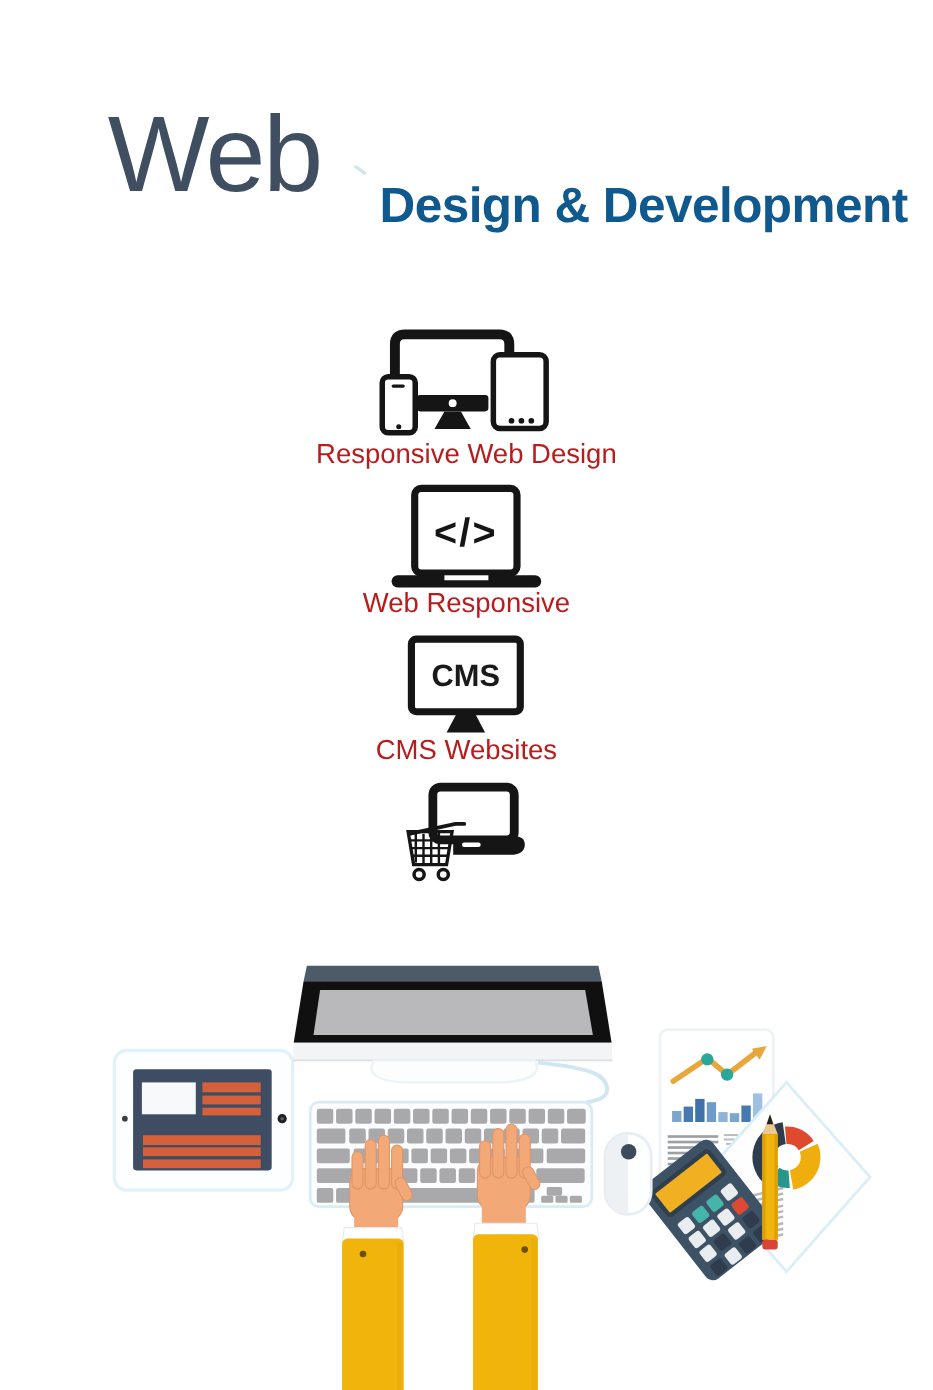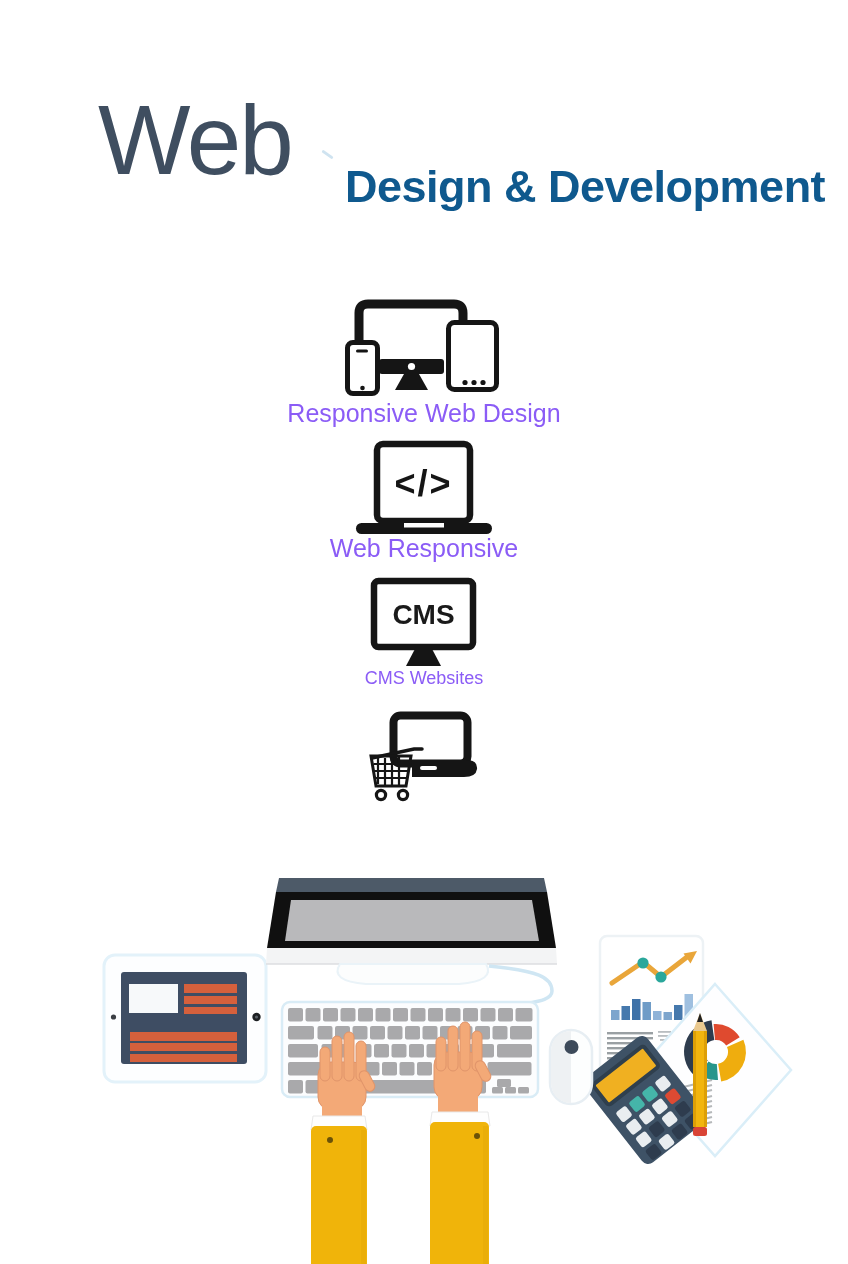--- a/index.html
+++ b/index.html
@@ -4,21 +4,21 @@
 <style>
   html,body{margin:0;padding:0;background:#ffffff;}
   .page{position:relative;width:848px;height:1264px;background:#ffffff;overflow:hidden;
         font-family:"Liberation Sans",sans-serif;}
   .title-web{position:absolute;left:98px;top:84px;font-size:98px;font-weight:400;
              color:#3f4e60;letter-spacing:-2px;}
   .title-sub{position:absolute;left:345px;top:133px;font-size:45px;font-weight:600;
              color:#0f598e;letter-spacing:-0.5px;margin-top:28px;}
   .tick{position:absolute;left:321px;top:153px;width:13px;height:3px;background:#c3dcec;
         border-radius:2px;transform:rotate(35deg);opacity:.8;}
-  .label{position:absolute;left:0;width:848px;text-align:center;color:#8b5cf6;}
+  .label{position:absolute;left:0;width:848px;text-align:center;color:#b91c1c;}
   .icon,.scene{position:absolute;}
   svg text{font-family:"Liberation Sans",sans-serif;}
 </style>
 </head>
 <body>
 
 <div class="page">
 
   <div class="title-web">Web</div>
   <div class="title-sub">Design &amp; Development</div>
@@ -51,21 +51,21 @@
     <rect x="356" y="523" width="136" height="11" rx="5.5" fill="#151515"></rect>
     <rect x="404" y="523" width="40" height="4.5" fill="#fff"></rect>
   </svg>
   <div class="label" style="top:534px;font-size:25px">Web Responsive</div>
 
   <svg class="icon" style="left:360px;top:572px" width="130" height="102" viewBox="360 572 130 102">
     <rect x="374" y="581" width="99" height="66" rx="4.5" fill="#fff" stroke="#151515" stroke-width="6.5"></rect>
     <text x="423.5" y="624" text-anchor="middle" font-size="28" font-weight="bold" fill="#1a1a1a">CMS</text>
     <polygon points="416,647 431,647 441,666 406,666" fill="#151515"></polygon>
   </svg>
-  <div class="label" style="top:668px;font-size:18px">CMS Websites</div>
+  <div class="label" style="top:668px;font-size:25px">CMS Websites</div>
 
   <svg class="icon" style="left:355px;top:700px" width="160" height="112" viewBox="355 700 160 112">
     <rect x="393.5" y="715.5" width="74" height="48" rx="7" fill="#fff" stroke="#151515" stroke-width="8"></rect>
     <path d="M412,760 H466 Q478,760 477,769 Q476,777 464,777 H412 Z" fill="#151515"></path>
     <rect x="420" y="766" width="17" height="4" rx="2" fill="#fff"></rect>
     <g stroke="#151515" fill="none">
       <path d="M372,758 L414,749 H422" stroke-width="3.5" stroke-linecap="round"></path>
       <polygon points="371,756 411,756 406,786 376,786" stroke-width="3"></polygon>
       <path d="M378,758 V784 M385,758 V785 M392,758 V785 M399,757 V785" stroke-width="2.2"></path>
       <path d="M373.5,764 H409.5 M374.5,771 H408.5 M375.5,778 H407.5" stroke-width="2.2"></path>

